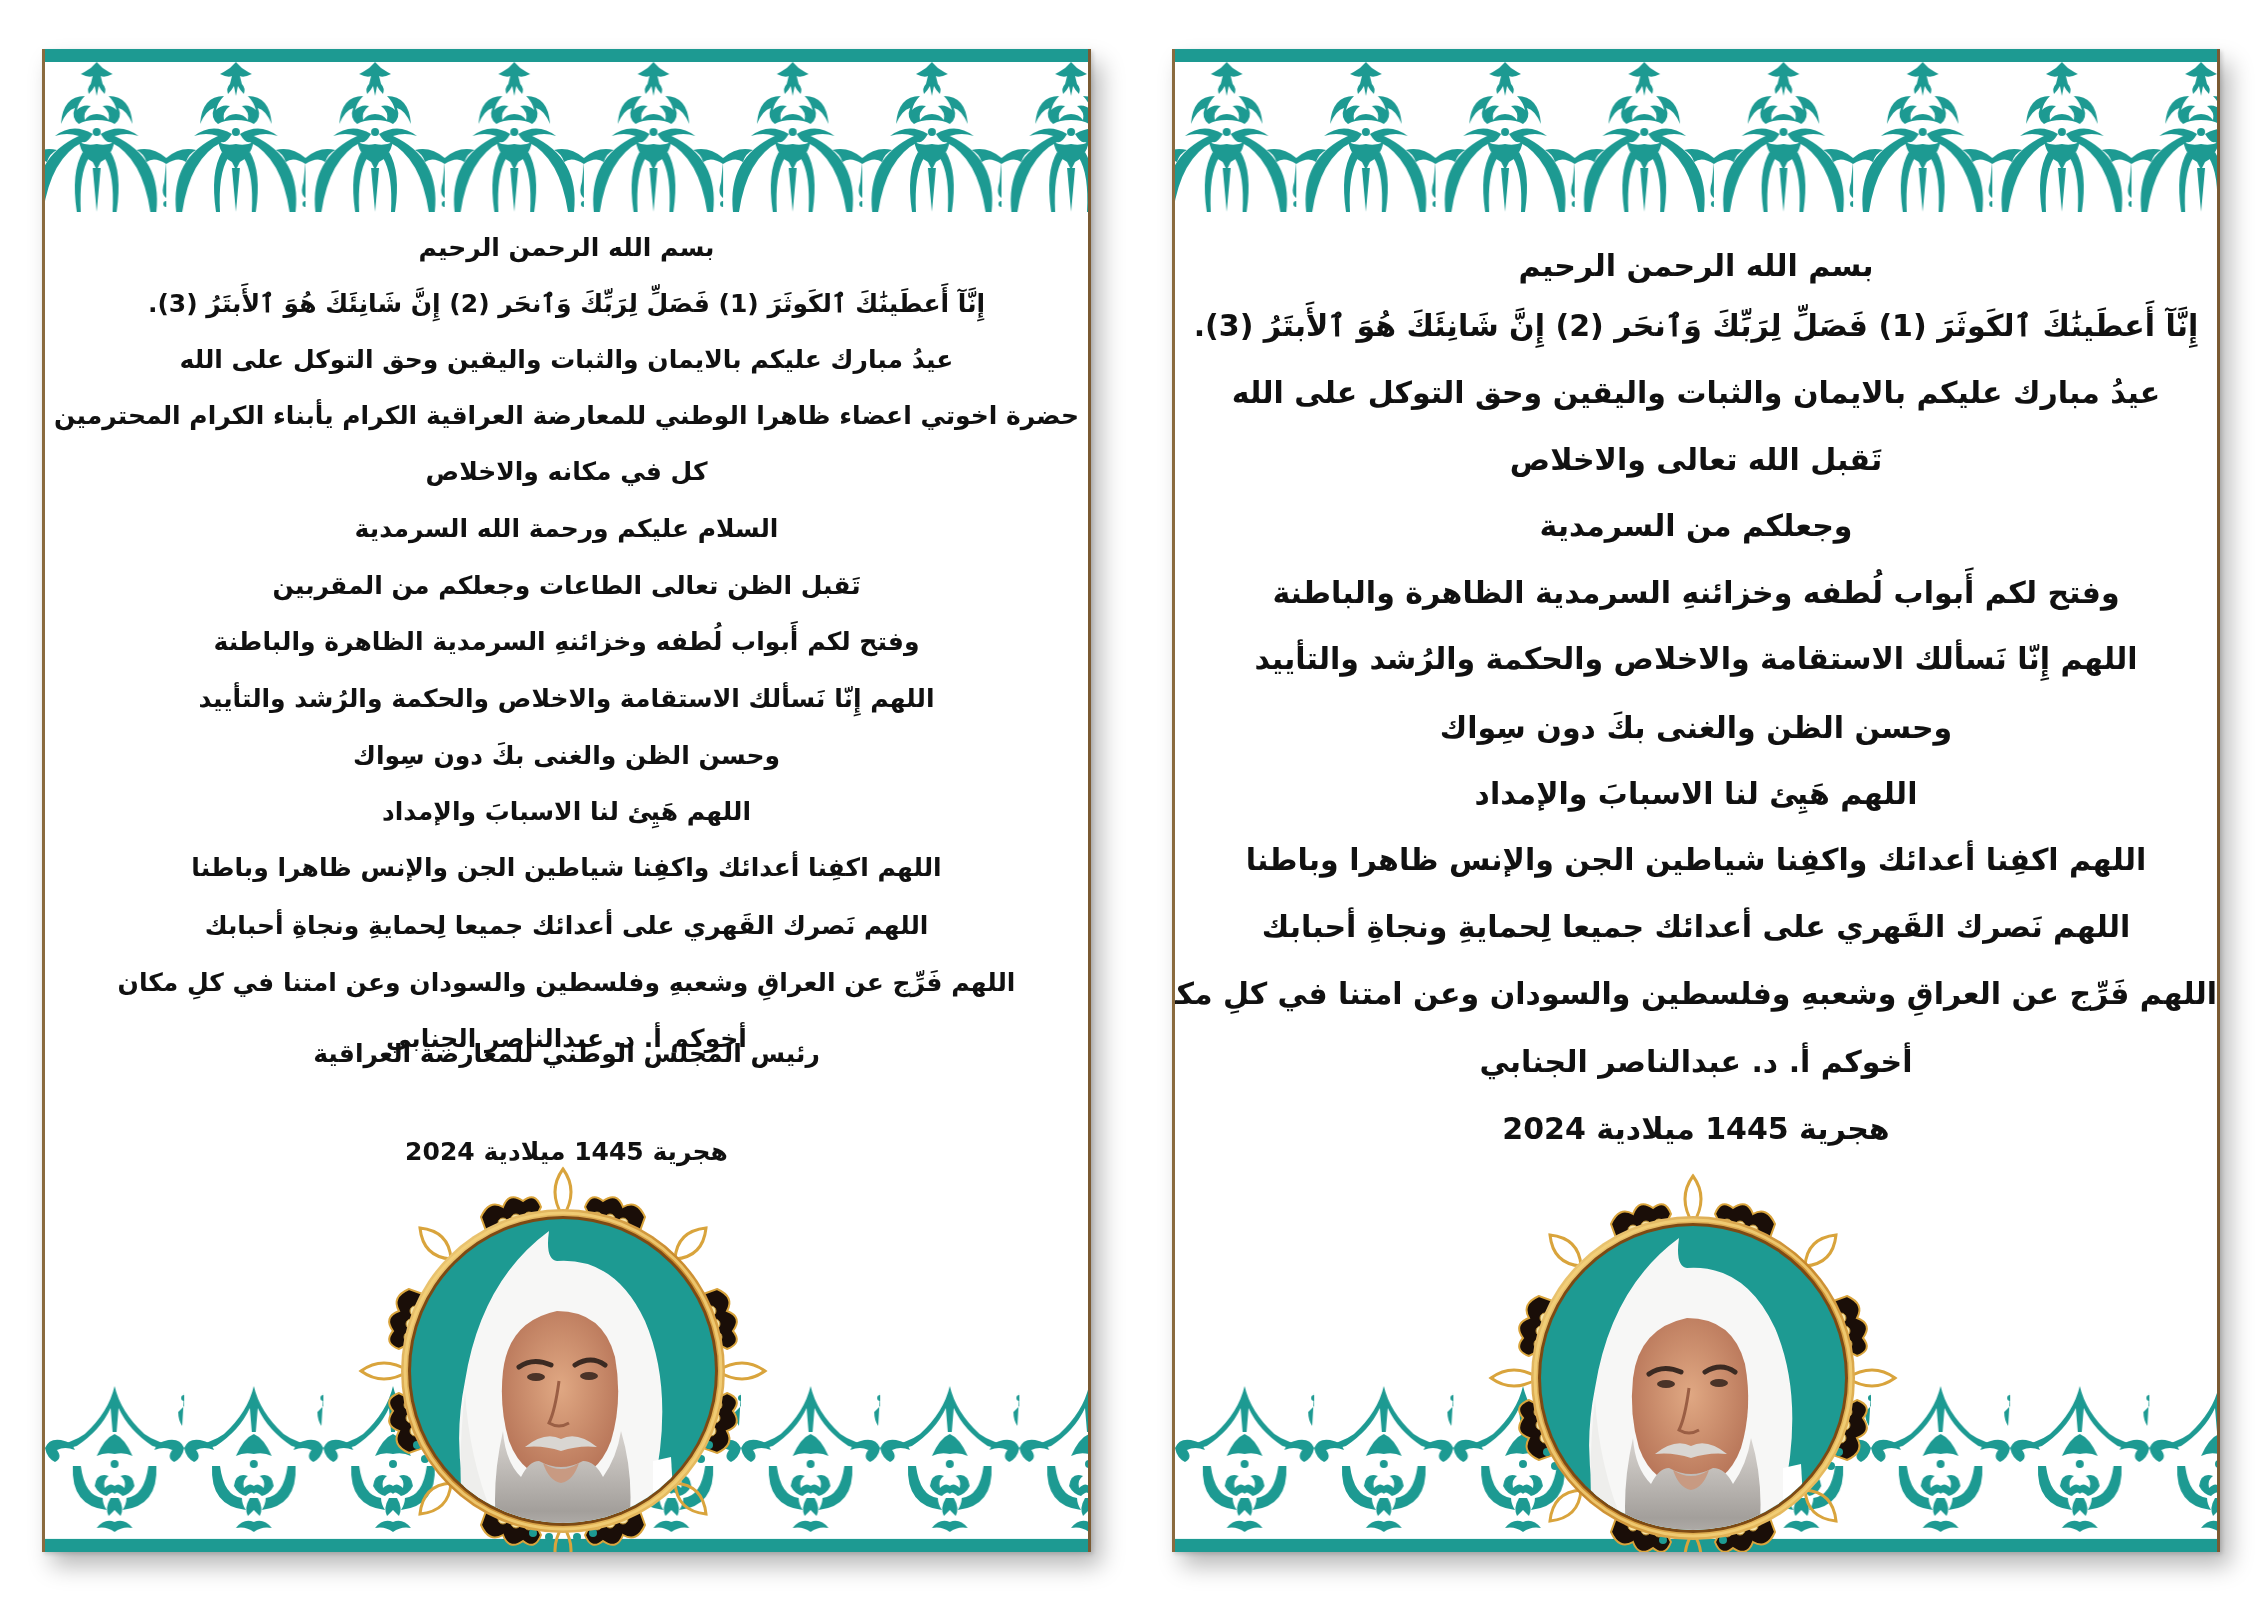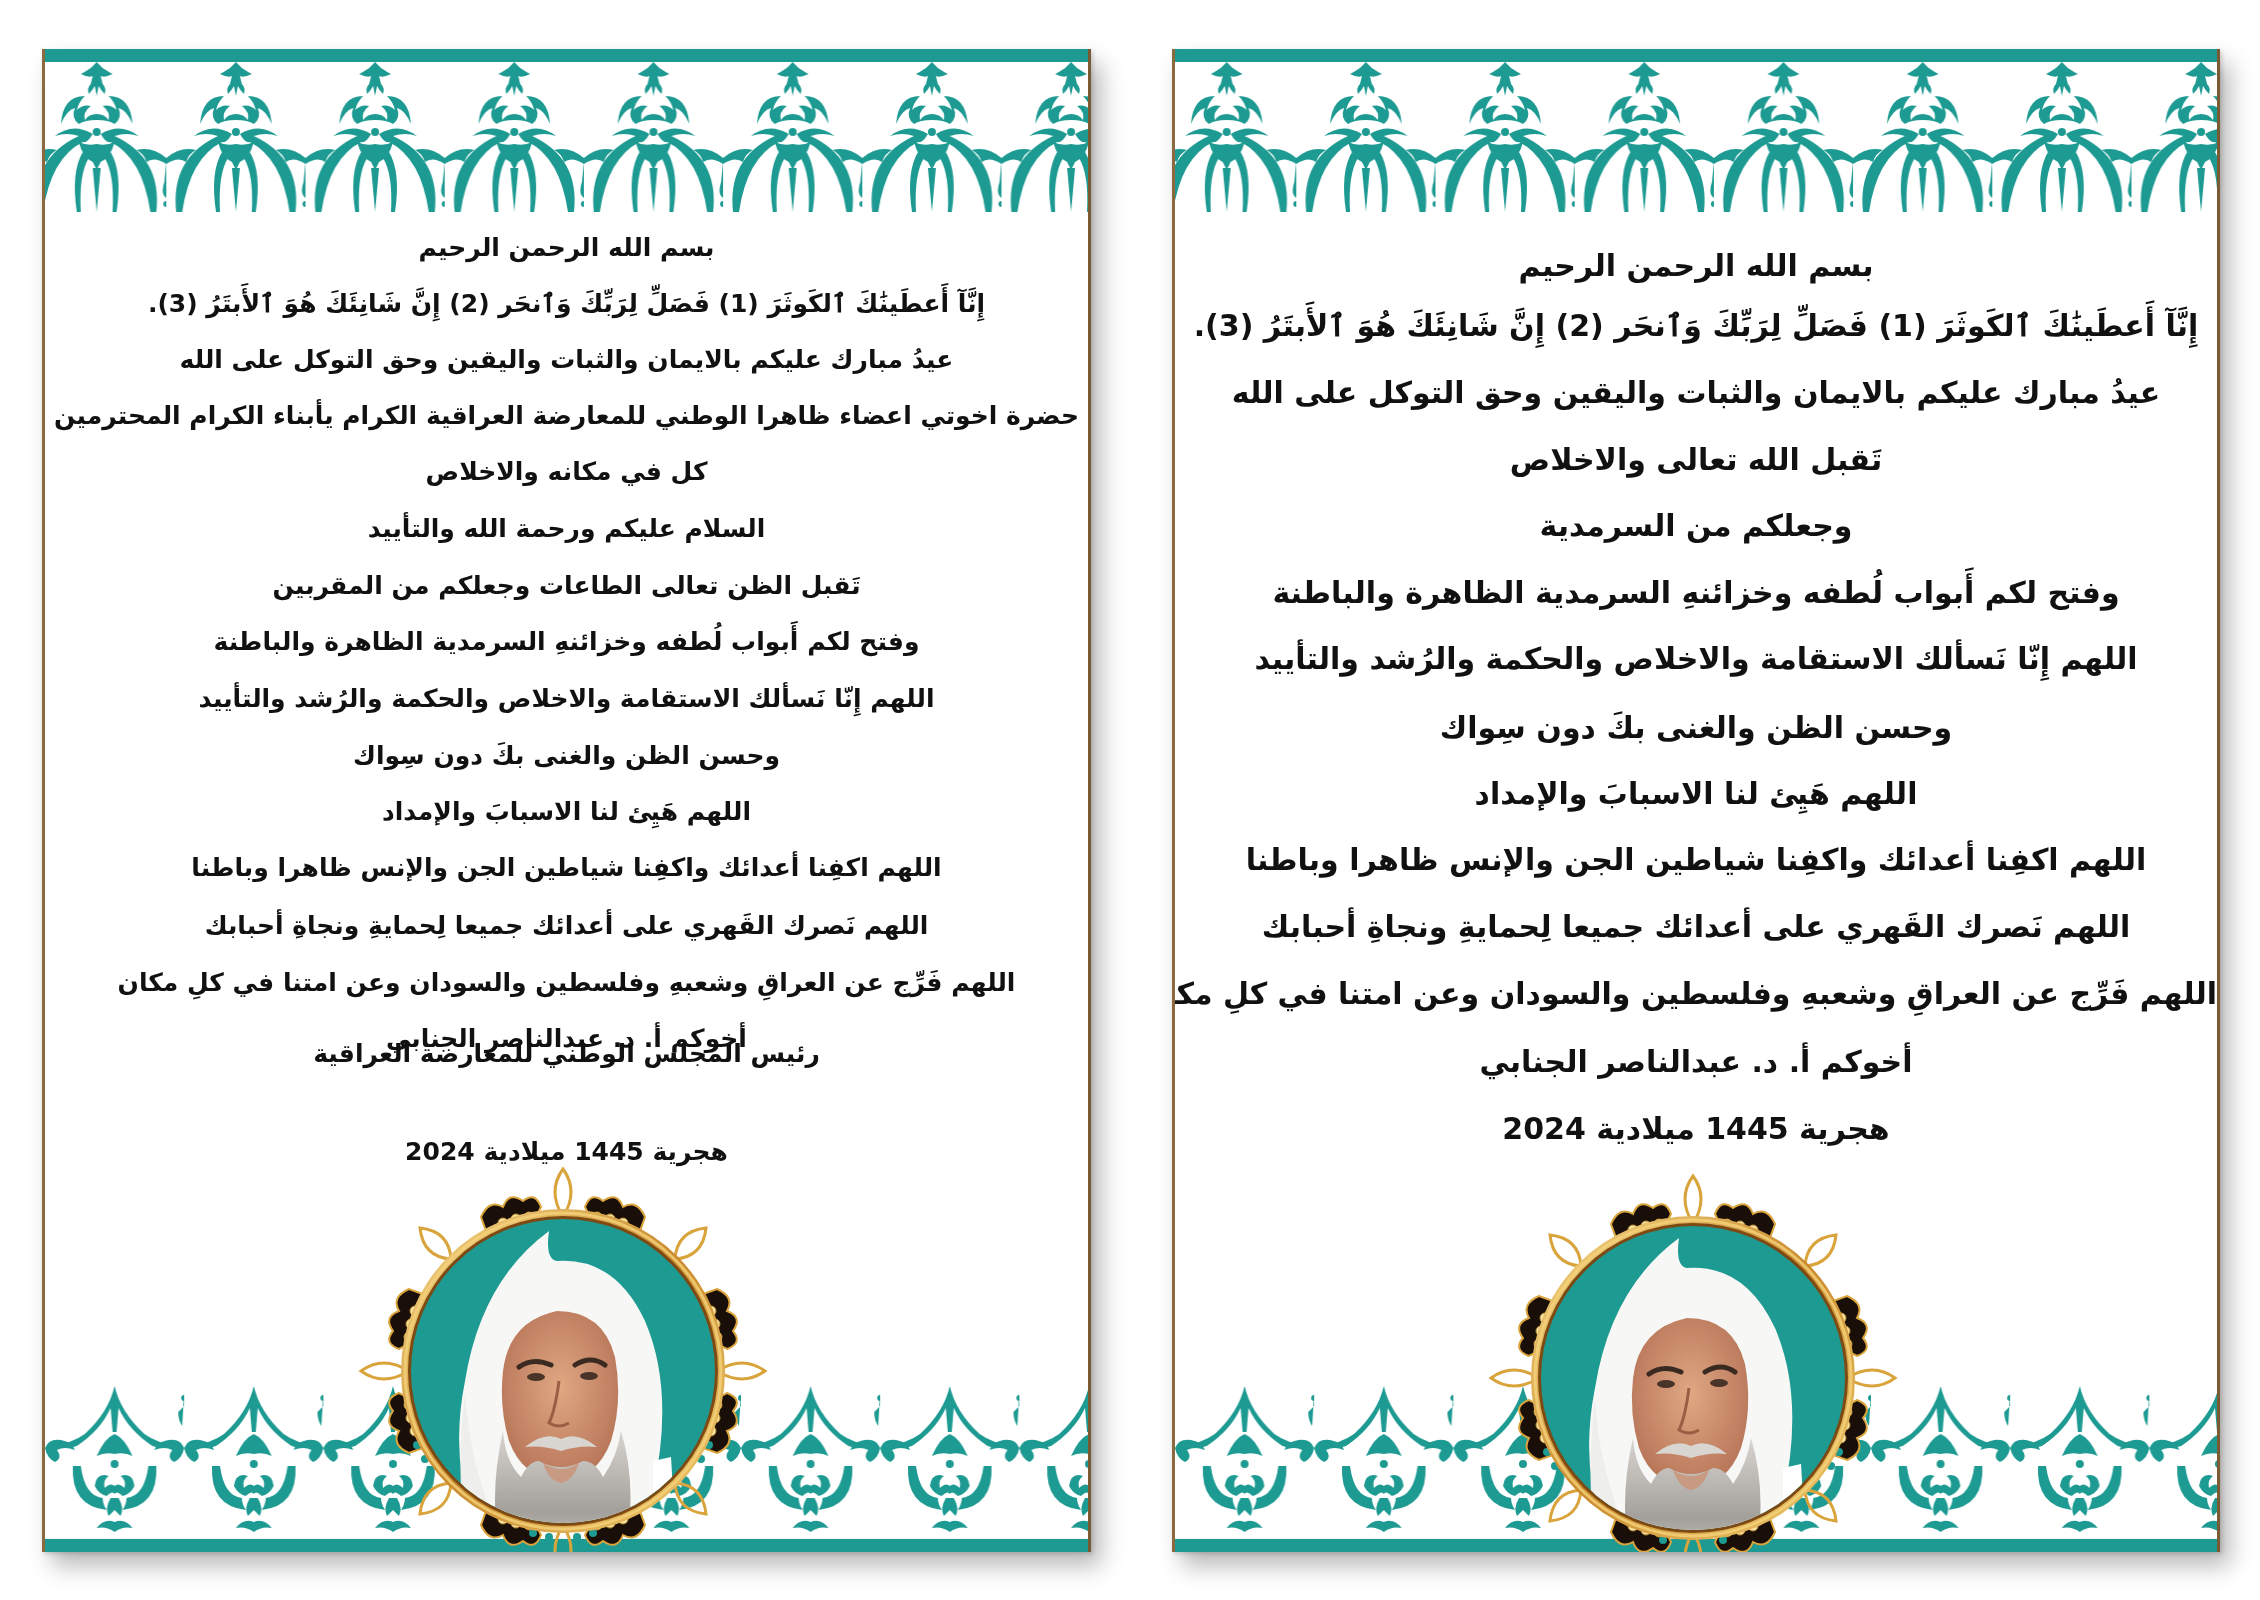--- a/index.html
+++ b/index.html
@@ -220,21 +220,21 @@
   <svg class="pattern pattern-top" viewBox="0 0 1049 160" preserveAspectRatio="none">
     <rect width="1049" height="160" fill="url(#pat-top)"></rect>
   </svg>
 
   <div class="text-block">
     <div class="text-line" style="top:198px">بسم الله الرحمن الرحيم</div>
     <div class="text-line" style="top:254px">إِنَّآ أَعطَينَٰكَ ٱلكَوثَرَ (1) فَصَلِّ لِرَبِّكَ وَٱنحَر (2) إِنَّ شَانِئَكَ هُوَ ٱلأَبتَرُ (3).</div>
     <div class="text-line" style="top:310px">عيدُ مبارك عليكم بالايمان والثبات واليقين وحق التوكل على الله</div>
     <div class="text-line" style="top:366px">حضرة اخوتي اعضاء ظاهرا الوطني للمعارضة العراقية الكرام يأبناء الكرام المحترمين</div>
     <div class="text-line" style="top:422px">كل في مكانه والاخلاص</div>
-    <div class="text-line" style="top:479px">السلام عليكم ورحمة الله والتأييد</div>
+    <div class="text-line" style="top:479px">السلام عليكم ورحمة الله السرمدية</div>
     <div class="text-line" style="top:536px">تَقبل الظن تعالى الطاعات وجعلكم من المقربين</div>
     <div class="text-line" style="top:592px">وفتح لكم أَبواب لُطفه وخزائنهِ السرمدية الظاهرة والباطنة</div>
     <div class="text-line" style="top:649px">اللهم إِنّا نَسألك الاستقامة والاخلاص والحكمة والرُشد والتأييد</div>
     <div class="text-line" style="top:706px">وحسن الظن والغنى بكَ دون سِواك</div>
     <div class="text-line" style="top:762px">اللهم هَيِئ لنا الاسبابَ والإمداد</div>
     <div class="text-line" style="top:818px">اللهم اكفِنا أعدائك واكفِنا شياطين الجن والإنس ظاهرا وباطنا</div>
     <div class="text-line" style="top:876px">اللهم نَصرك القَهري على أعدائك جميعا لِحمايةِ ونجاةِ أحبابك</div>
     <div class="text-line" style="top:933px">اللهم فَرِّج عن العراقِ وشعبهِ وفلسطين والسودان وعن امتنا في كلِ مكان</div>
     <div class="text-line" style="top:989px">أخوكم أ. د. عبدالناصر الجنابي</div>
     <div class="text-line" style="top:1004px">رئيس المجلس الوطني للمعارضة العراقية</div>

